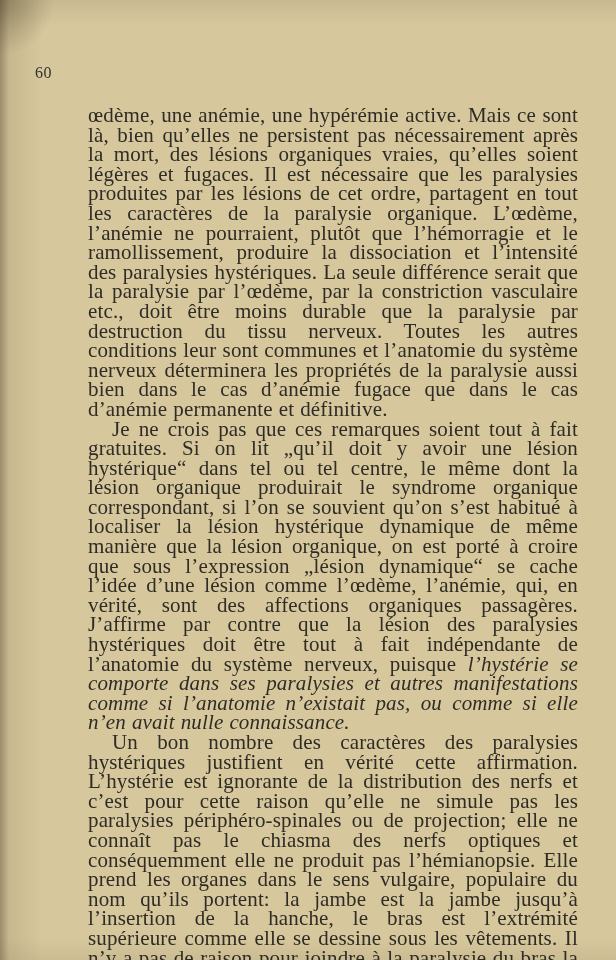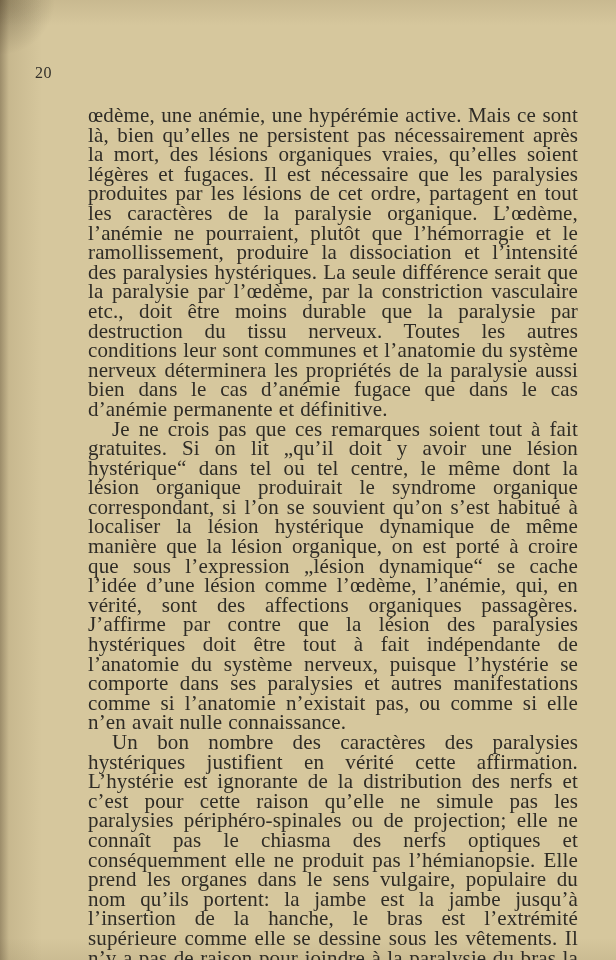--- a/index.html
+++ b/index.html
@@ -44,28 +44,29 @@
     word-spacing: 0.6px;
   }
   .text-block p {
     margin: 0;
     padding: 0;
   }
   .text-block p.indent {
     text-indent: 24px;
   }
   .run-italic {
+    font-style: italic;
   }
 </style>
 </head>
 <body>
 
 <div class="scan-page">
 
-  <div class="page-number">20</div>
+  <div class="page-number">60</div>
 
   <div class="text-block">
 
     <p class="para">
       <span>œdème, une anémie, une hypérémie active. Mais ce sont là, bien qu’elles ne persistent pas nécessairement après la mort, des lésions organiques vraies, qu’elles soient légères et fugaces. Il est nécessaire que les paralysies produites par les lésions de cet ordre, partagent en tout les caractères de la paralysie organique. L’œdème, l’anémie ne pourraient, plutôt que l’hémorragie et le ramollissement, produire la dissociation et l’intensité des paralysies hystériques. La seule différence serait que la paralysie par l’œdème, par la constriction vasculaire etc., doit être moins durable que la paralysie par destruction du tissu nerveux. Toutes les autres conditions leur sont communes et l’anatomie du système nerveux déterminera les propriétés de la paralysie aussi bien dans le cas d’anémie fugace que dans le cas d’anémie permanente et définitive.</span>
     </p>
 
     <p class="para indent">
       <span>Je ne crois pas que ces remarques soient tout à fait gratuites. Si on lit „qu’il doit y avoir une lésion hystérique“ dans tel ou tel centre, le même dont la lésion organique produirait le syndrome organique correspondant, si l’on se souvient qu’on s’est habitué à localiser la lésion hystérique dynamique de même manière que la lésion organique, on est porté à croire que sous l’expression „lésion dynamique“ se cache l’idée d’une lésion comme l’œdème, l’anémie, qui, en vérité, sont des affections organiques passagères. J’affirme par contre que la lésion des paralysies hystériques doit être tout à fait indépendante de l’anatomie du système nerveux, puisque </span><span class="run-italic">l’hystérie se comporte dans ses paralysies et autres manifestations comme si l’anatomie n’existait pas, ou comme si elle n’en avait nulle connaissance.</span>
     </p>

